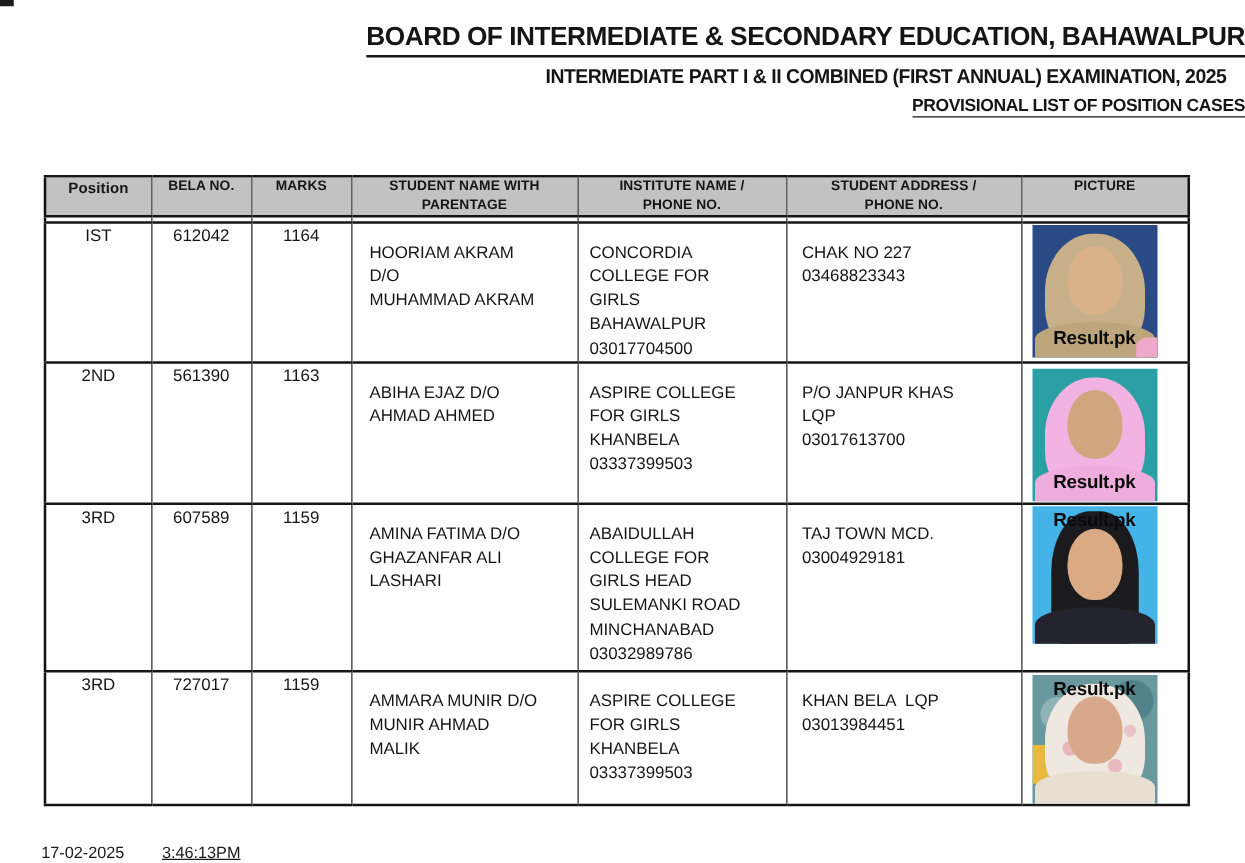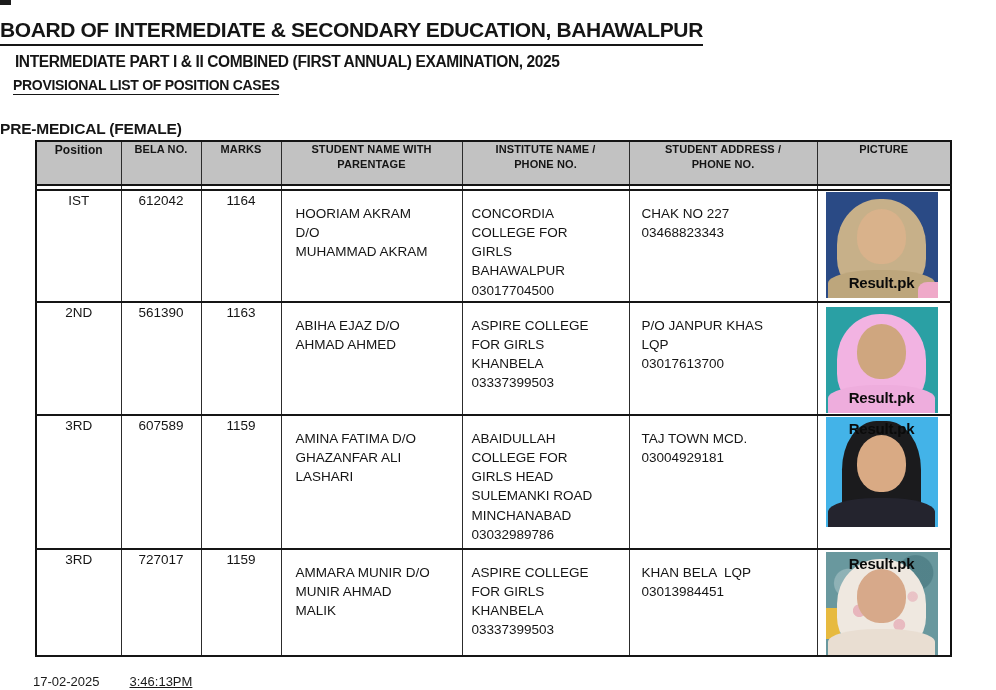--- a/index.html
+++ b/index.html
@@ -4,21 +4,21 @@
 <style>
   * { margin:0; padding:0; box-sizing:border-box; }
   html,body { background:#ffffff; }
   body {
     width:996px; height:690px; position:relative; overflow:hidden;
     font-family:"Liberation Sans", sans-serif; color:#151515;
   }
   .corner-mark { position:absolute; left:0; top:0; width:11px; height:5px; background:#1c1c1c; }
 
   
-  .doc-header { text-align:left; padding-top:18px; }
+  .doc-header { text-align:right; padding-top:18px; }
   .board-title {
     display:inline-block; font-size:21px; font-weight:bold; letter-spacing:-0.4px;
     border-bottom:2px solid #161616; padding-bottom:2px; white-space:nowrap;
   }
   .exam-title {
     margin-top:7px; font-size:16px; font-weight:bold; letter-spacing:-0.4px;
     transform:scaleX(0.97); white-space:nowrap;
   }
   .list-title-wrap { margin-top:5px; }
   .list-title {
@@ -32,39 +32,39 @@
     position:absolute; left:35px; top:140px; width:915px;
     border-collapse:collapse; table-layout:fixed;
     border:2.5px solid #111;
   }
   table.results th, table.results td {
     border-left:1.5px solid #2c2c2c; border-right:1.5px solid #2c2c2c;
     border-top:2px solid #151515; border-bottom:2px solid #151515;
     vertical-align:top; overflow:hidden;
   }
   thead th {
-    background:#c2c2c2; height:44px; vertical-align:middle;
+    background:#c2c2c2; height:32px; vertical-align:middle;
     font-size:11px; font-weight:bold; text-align:center;
     white-space:pre-line; line-height:1.35; letter-spacing:0.1px;
   }
   th.col-position { font-size:12px; }
   tr.spacer-row td { height:5px; background:#ffffff; padding:0; }
   tbody tr.data-row-1 { height:112px; }
   tbody tr.data-row-2 { height:113px; }
   tbody tr.data-row-3 { height:134px; }
   tbody tr.data-row-4 { height:107px; }
   tbody td { font-size:13.5px; line-height:1.42; white-space:pre-wrap; }
   td.c-center { text-align:center; }
   td.c-name   { padding:13px 4px 0 14px; }
   td.c-inst   { padding:13px 2px 0 9px; }
   td.c-addr   { padding:13px 2px 0 12px; }
   td.c-pict   { position:relative; padding:0; }
 
   
-  .photo { position:absolute; left:8px; width:112px; overflow:hidden; }
+  .photo { position:absolute; left:8px; width:100px; overflow:hidden; }
   .p1 { top:1px; height:106px; }
   .p2 { top:4px; height:106px; }
   .p3 { top:1px; height:110px; }
   .p4 { top:2px; height:104px; }
   .photo .scarf { position:absolute; left:10%; top:7%; width:80%; height:90%;
                   border-radius:48% 48% 38% 38%; }
   .p3 .scarf    { left:15%; top:4%; width:70%; height:100%; border-radius:44% 44% 24% 24%; }
   .photo .face  { position:absolute; left:28%; top:16%; width:44%; height:52%;
                   border-radius:50% 50% 46% 46%; }
   .photo .torso { position:absolute; left:2%; bottom:-2%; width:96%; height:28%;
@@ -97,21 +97,20 @@
 <div class="corner-mark"></div>
 
 <div class="doc-header">
   <div>
     <span class="board-title">BOARD OF INTERMEDIATE &amp; SECONDARY EDUCATION, BAHAWALPUR</span>
   </div>
   <div class="exam-title">INTERMEDIATE PART I &amp; II COMBINED (FIRST ANNUAL) EXAMINATION, 2025</div>
   <div class="list-title-wrap">
     <span class="list-title">PROVISIONAL LIST OF POSITION CASES</span>
   </div>
-  <div class="group-title">PRE-MEDICAL (FEMALE)</div>
 </div>
 
 <table class="results">
   <colgroup>
     <col style="width:85px">
       <col style="width:80px">
       <col style="width:80px">
     <col style="width:181px">
       <col style="width:167px">
       <col style="width:188px">

